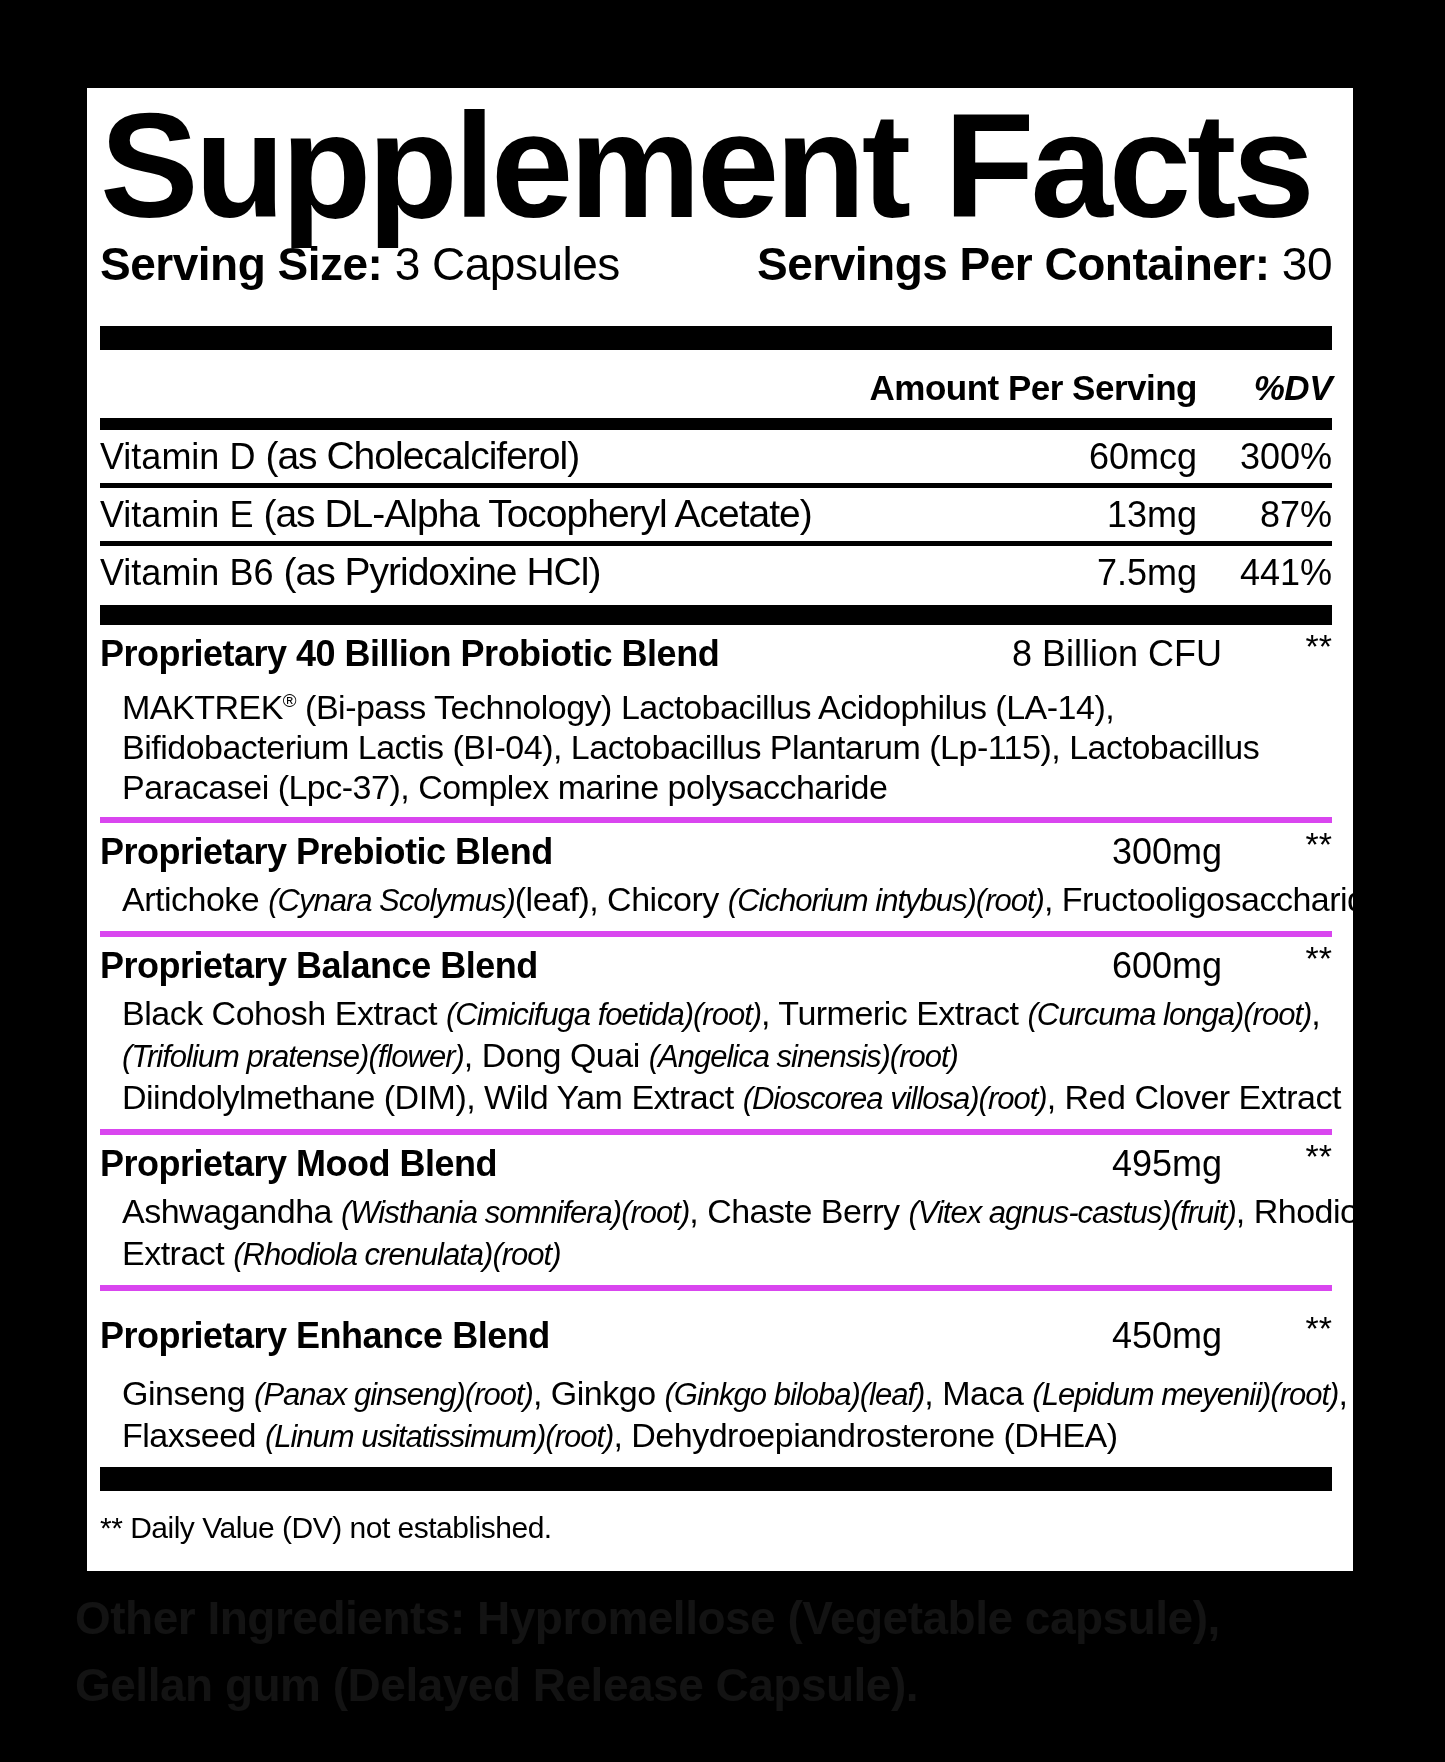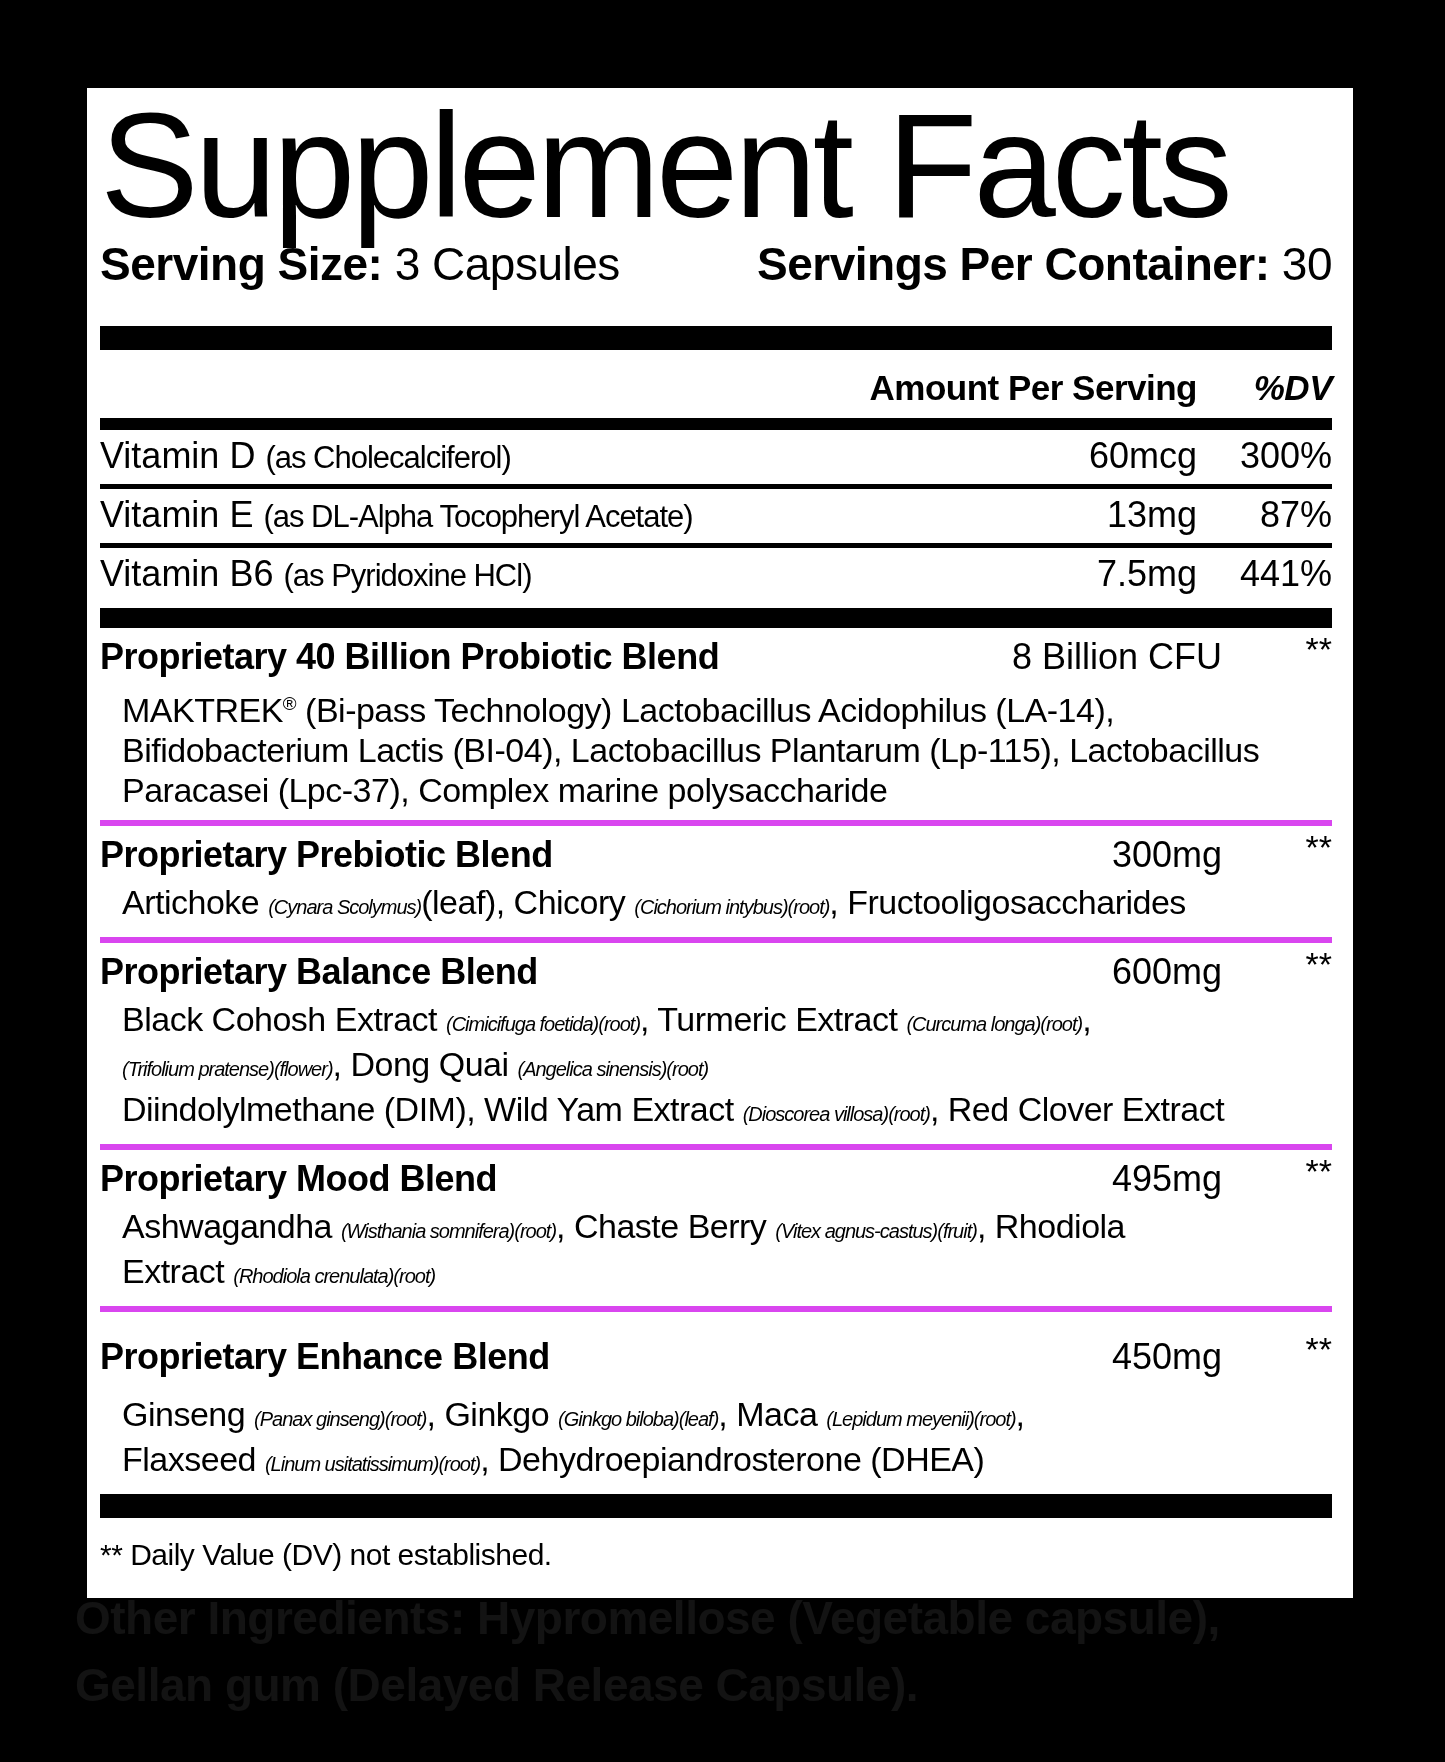--- a/index.html
+++ b/index.html
@@ -1,51 +1,51 @@
 <!DOCTYPE html>
 <html><head>
 <meta charset="utf-8">
 <style>
   html,body{margin:0;padding:0;background:#000;}
   .page{position:relative;width:1445px;height:1762px;background:#000;overflow:hidden;
         font-family:"Liberation Sans",sans-serif;color:#000;}
   .panel{position:absolute;left:87px;top:88px;width:1266px;background:#fff;
          box-sizing:border-box;padding:8px 21px 20px 13px;}
   .b{font-weight:bold;}
-  .title{margin:0;font-size:148px;line-height:140px;font-weight:normal;letter-spacing:-4px;
+  .title{margin:0;font-size:148px;line-height:140px;font-weight:bold;letter-spacing:-4px;
          white-space:nowrap;}
   .serving-row{display:flex;justify-content:space-between;margin-top:6px;
                font-size:46px;line-height:44px;letter-spacing:-0.5px;}
   .bar{background:#000;width:100%;}
   .h24{height:24px;margin-top:40px;}
   .h12{height:12px;margin-top:8px;}
   .h20{height:20px;}
   .h24b{height:24px;margin-top:0;}
   .header-row{display:grid;grid-template-columns:1fr 135px;margin-top:16px;
               font-size:35px;line-height:44px;letter-spacing:-0.5px;}
   .header-row .col-amount{text-align:right;}
   .header-row .col-dv{text-align:right;font-style:italic;}
   .vrow{display:grid;grid-template-columns:1fr auto 135px;align-items:baseline;
         padding:8px 0;border-bottom:5px solid #000;font-size:36px;line-height:36px;}
   .vrow:last-child{border-bottom:none;padding-bottom:14px;}
-  .vrow .detail{font-size:31px;letter-spacing:-1px;}
+  .vrow .detail{font-size:39px;letter-spacing:-1px;}
   .vrow .amt{text-align:right;}
   .vrow .dv{text-align:right;}
   .blend{padding:8px 0 10px 0;border-bottom:6px solid #d946ef;}
   .blend:last-child{border-bottom:none;margin-top:16px;}
   .blend-head{display:grid;grid-template-columns:1fr auto 110px;align-items:baseline;
               font-size:36px;line-height:42px;}
   .blend-head .bname{letter-spacing:-0.5px;}
   .blend-head .bamt{text-align:right;}
   .blend-head .bdv{text-align:right;position:relative;top:-8px;font-size:34px;}
   .blend-desc{margin-top:6px;padding-left:22px;font-size:34px;line-height:40px;
               letter-spacing:-0.5px;}
   .blend-desc.gap{margin-top:16px;}
   .dline{white-space:nowrap;}
-  .it{font-style:italic;font-size:20px;letter-spacing:-1px;}
+  .it{font-style:italic;font-size:31px;letter-spacing:-1px;}
   sup{font-size:55%;}
   .footnote{margin:14px 0 0 0;font-size:30px;line-height:46px;letter-spacing:-0.5px;}
   .ghost{position:absolute;left:75px;top:1585px;color:#131313;font-weight:bold;
          font-size:46px;line-height:67px;letter-spacing:-0.5px;}
 </style>
 </head>
 <body>
 
 <div class="page">
 

